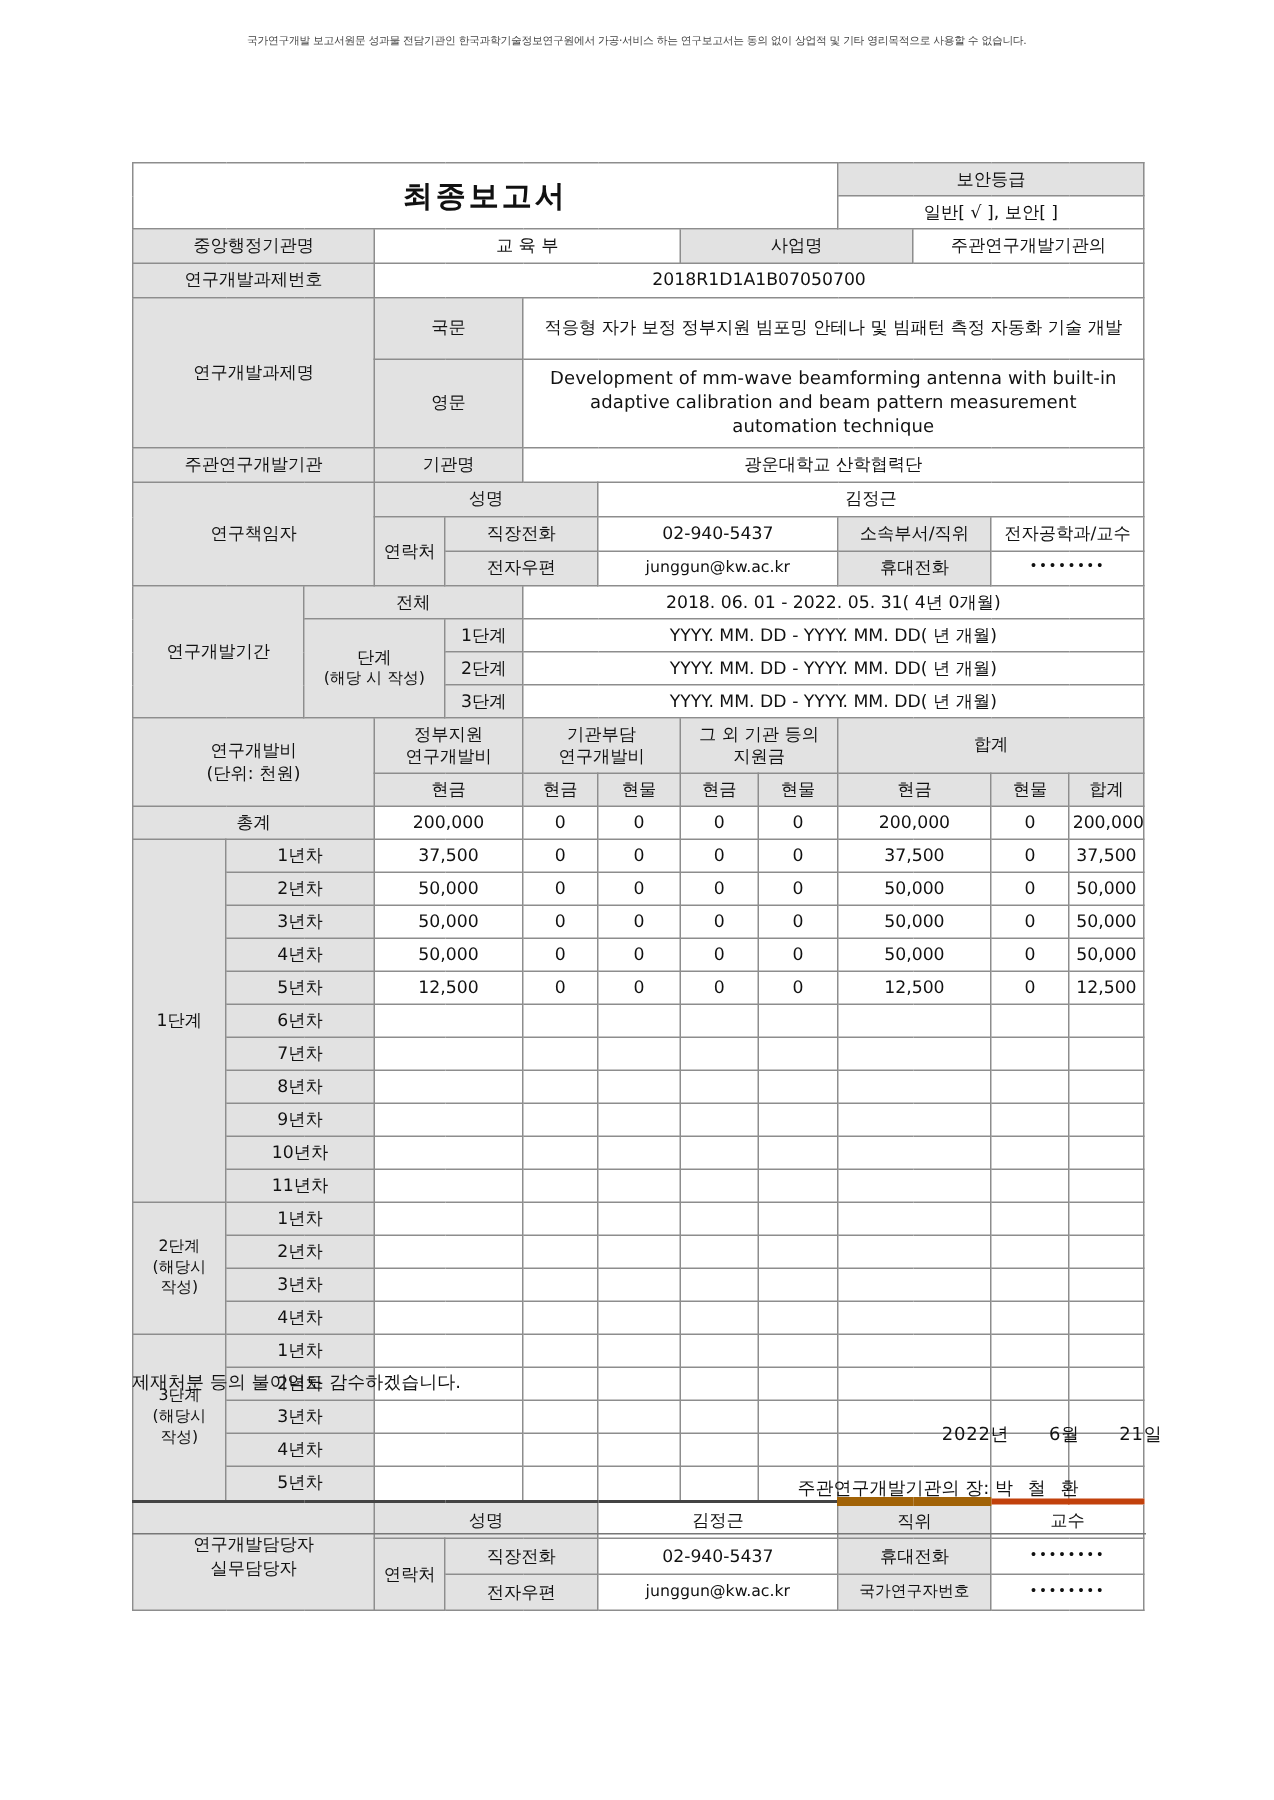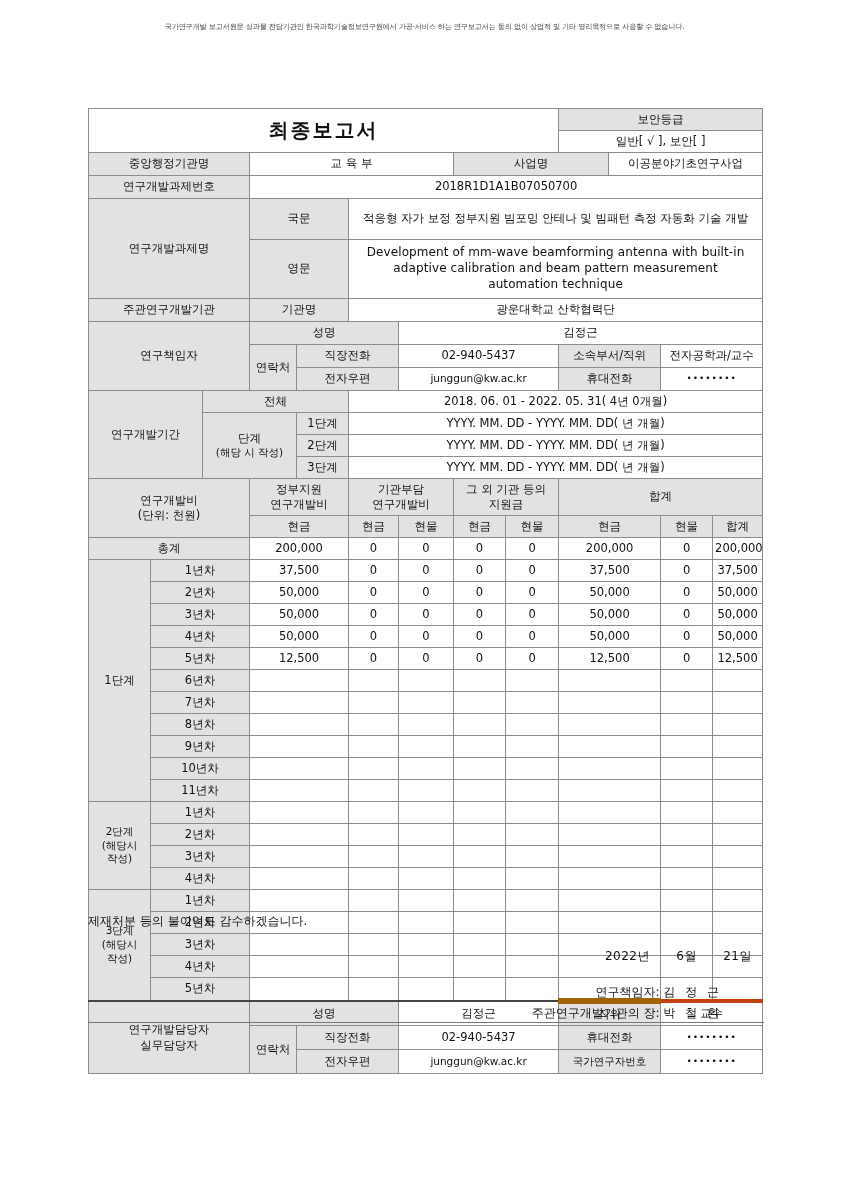--- a/index.html
+++ b/index.html
@@ -77,21 +77,21 @@
     left: 88px;
     top: 912px;
     width: 676px;
     font-size: 12px;
     line-height: 1.65;
     text-align: justify;
   }
   .statement .l2 { display: block; }
   .datestamp {
     position: absolute;
-    left: 76px;
+    left: 99px;
     top: 948px;
     width: 676px;
     text-align: right;
     font-size: 12px;
     letter-spacing: 0.5px;
   }
   .datestamp span { margin-left: 22px; }
   .signs {
     position: absolute;
     left: 88px;
@@ -149,21 +149,21 @@
         <td class="hdr thick-top" colspan="4" style="height:19px">보안등급</td>
       </tr>
       <tr>
         <td class="white" colspan="4" style="height:19px">일반[ √ ], 보안[    ]</td>
       </tr>
 
       <tr>
         <td class="hdr" colspan="3" style="height:20px">중앙행정기관명</td>
         <td class="white" colspan="4">교 육 부</td>
         <td class="hdr" colspan="3">사업명</td>
-        <td class="white" colspan="3">이공분야기초연구사업</td>
+        <td class="white" colspan="3">주관연구개발기관의</td>
       </tr>
 
       <tr>
         <td class="hdr" colspan="3" style="height:20px">연구개발과제번호</td>
         <td class="white" colspan="10">2018R1D1A1B07050700</td>
       </tr>
 
       <tr>
         <td class="hdr" rowspan="2" colspan="3">연구개발과제명</td>
         <td class="hdr" colspan="2" style="height:38px">국문</td>
@@ -531,24 +531,20 @@
   </div>
 
   <div class="datestamp">
     <span>2022년</span>
     <span>6월</span>
     <span>21일</span>
   </div>
 
   <div class="signs">
     <div class="sign-row">
-      <span>연구책임자:</span>
-      <span class="nm">김 정 근</span>
-    </div>
-    <div class="sign-row">
       <span>주관연구개발기관의 장:</span>
       <span class="nm">박 철 환</span>
     </div>
   </div>
 
   <div class="rule"></div>
 
 
 </div>
 

